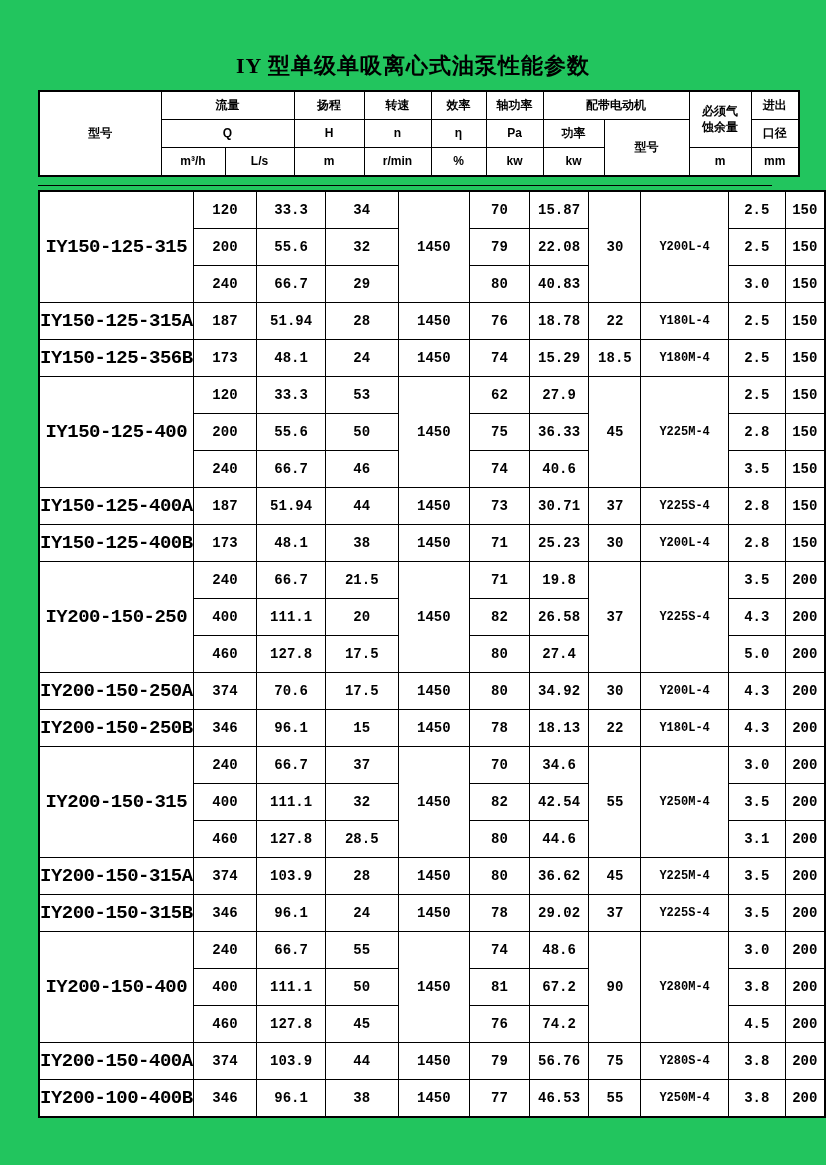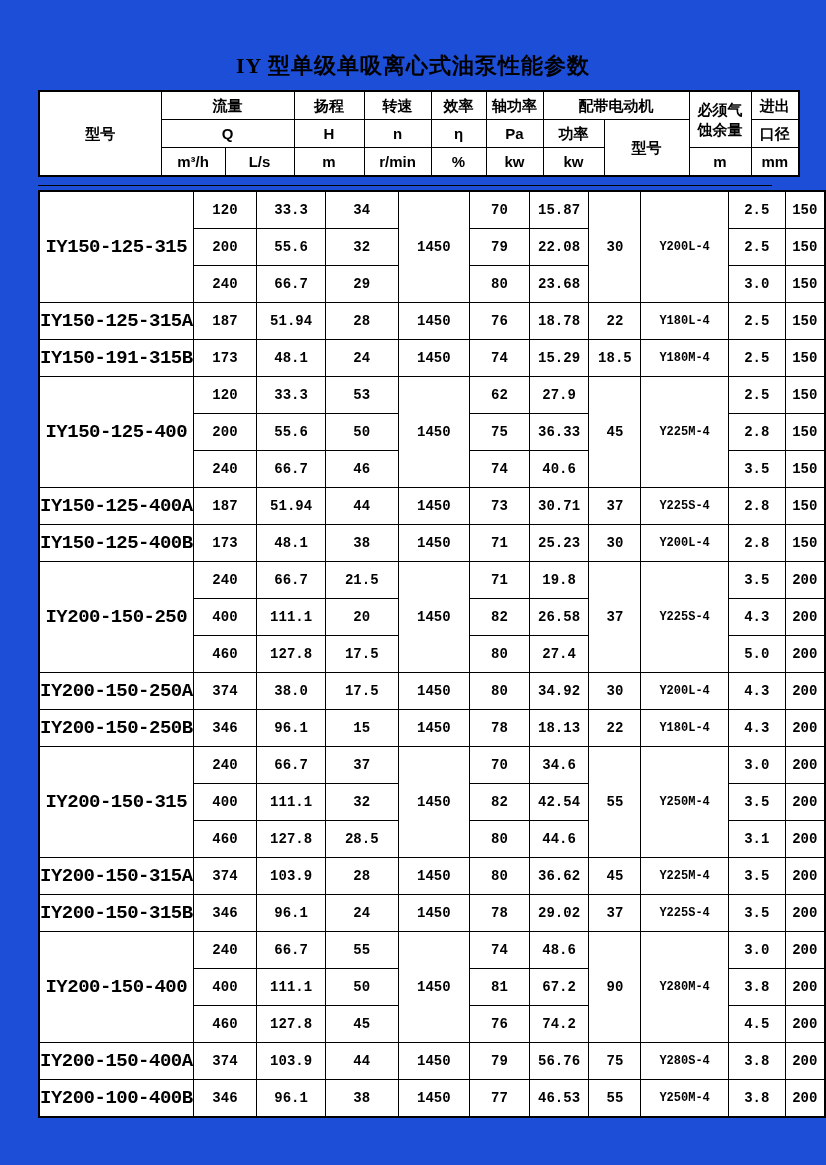--- a/index.html
+++ b/index.html
@@ -1,31 +1,31 @@
 <!DOCTYPE html>
 <html><head>
 <meta charset="utf-8">
 <style>
   html,body{margin:0;padding:0;background:#fff;}
   .page{
-    position:relative;width:826px;height:1165px;background:#1d4ed8;
+    position:relative;width:826px;height:1165px;background:#22c55e;
     color:#000;font-family:"Liberation Sans",sans-serif;overflow:hidden;
   }
   .title{
     position:absolute;top:51px;left:0;width:100%;text-align:center;
     font-family:"Liberation Serif",serif;font-weight:bold;font-size:22px;
     letter-spacing:1px;white-space:nowrap;
   }
   table{border-collapse:collapse;table-layout:fixed;position:absolute;background:#fff;}
   td{border:1px solid #000;text-align:center;vertical-align:middle;padding:0;overflow:hidden;}
   
   .hdr{left:38px;top:90px;border:2px solid #000;}
   .hdr td{
     font-family:"Liberation Sans",sans-serif;font-weight:bold;
-    font-size:15px;height:27px;line-height:1.15;
+    font-size:12px;height:27px;line-height:1.15;
   }
   .hdr .npsh-cell{line-height:1.3;}
   
   .bodytbl{left:38px;top:190px;border:2px solid #000;}
   .bodytbl td{
     font-family:"Liberation Mono",monospace;font-weight:bold;
     font-size:14px;height:36px;white-space:nowrap;
   }
   .bodytbl td.model{font-size:19px;letter-spacing:-0.5px;}
   .bodytbl td.motor{font-size:12px;}
@@ -131,39 +131,39 @@
           <td>79</td>
           <td>22.08</td>
           <td>2.5</td>
           <td>150</td>
         </tr>
         <tr>
           <td>240</td>
           <td>66.7</td>
           <td>29</td>
           <td>80</td>
-          <td>23.68</td>
+          <td>40.83</td>
           <td>3.0</td>
           <td>150</td>
         </tr>
         <tr>
           <td class="model">IY150-125-315A</td>
           <td>187</td>
           <td>51.94</td>
           <td>28</td>
           <td>1450</td>
           <td>76</td>
           <td>18.78</td>
           <td>22</td>
           <td class="motor">Y180L-4</td>
           <td>2.5</td>
           <td>150</td>
         </tr>
         <tr>
-          <td class="model">IY150-191-315B</td>
+          <td class="model">IY150-125-356B</td>
           <td>173</td>
           <td>48.1</td>
           <td>24</td>
           <td>1450</td>
           <td>74</td>
           <td>15.29</td>
           <td>18.5</td>
           <td class="motor">Y180M-4</td>
           <td>2.5</td>
           <td>150</td>
@@ -252,21 +252,21 @@
           <td>127.8</td>
           <td>17.5</td>
           <td>80</td>
           <td>27.4</td>
           <td>5.0</td>
           <td>200</td>
         </tr>
         <tr>
           <td class="model">IY200-150-250A</td>
           <td>374</td>
-          <td>38.0</td>
+          <td>70.6</td>
           <td>17.5</td>
           <td>1450</td>
           <td>80</td>
           <td>34.92</td>
           <td>30</td>
           <td class="motor">Y200L-4</td>
           <td>4.3</td>
           <td>200</td>
         </tr>
         <tr>

